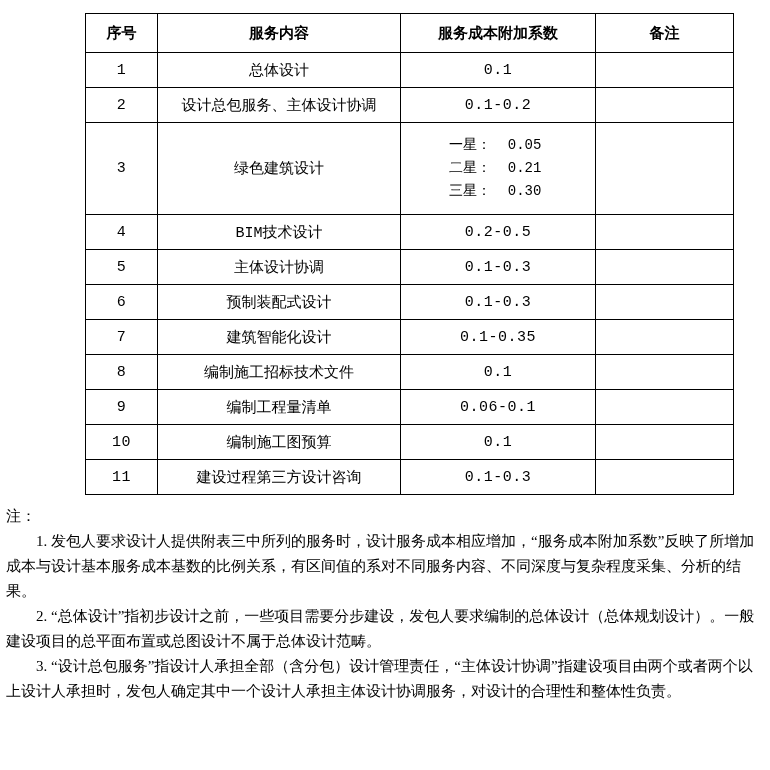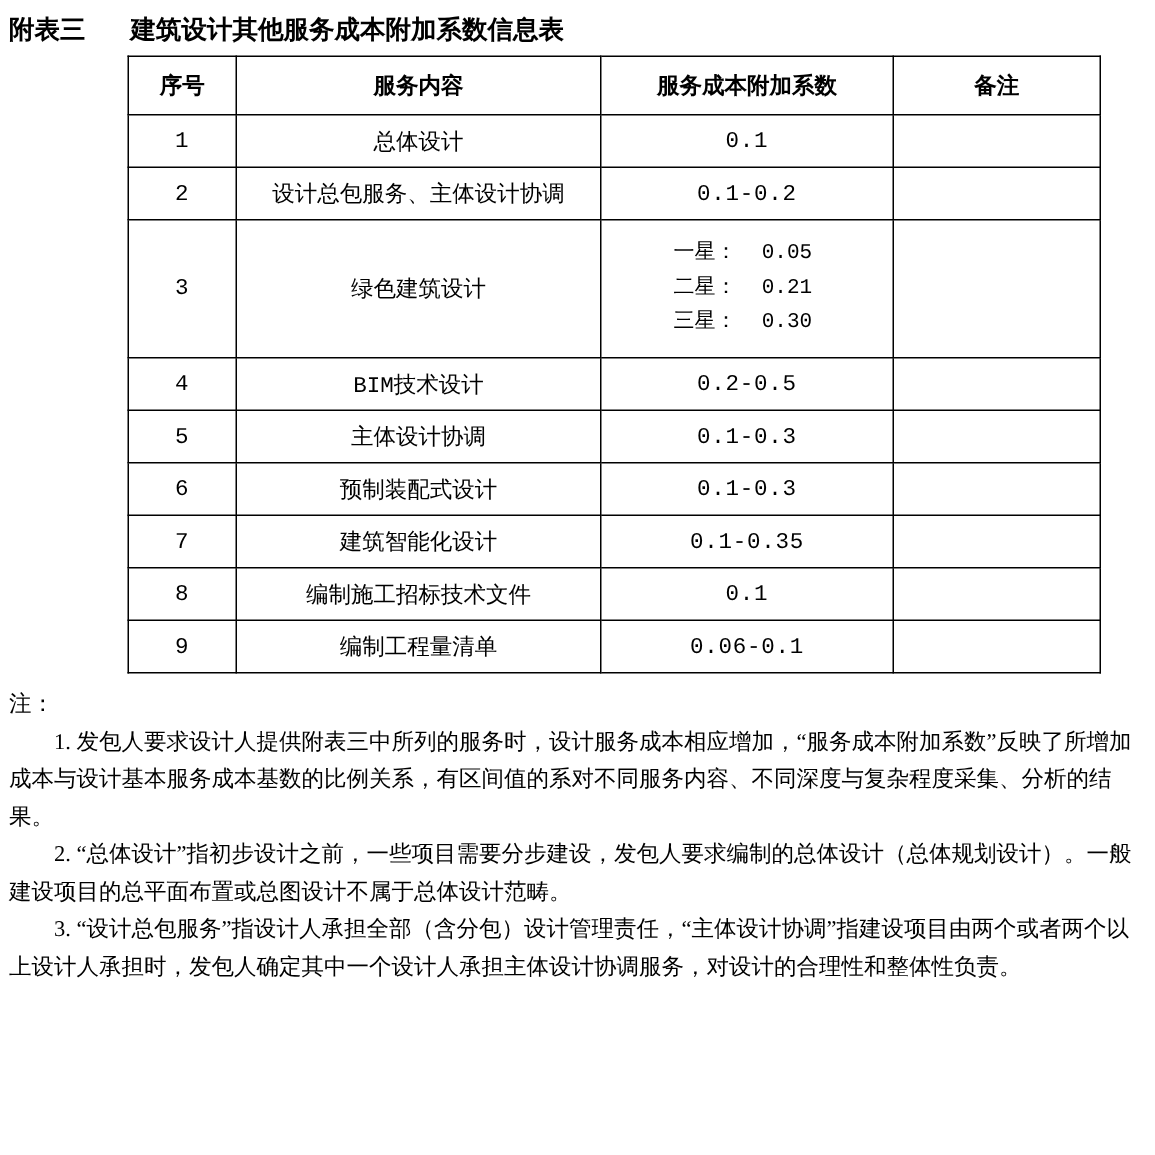--- a/index.html
+++ b/index.html
@@ -68,23 +68,20 @@
   .notes p.note-item {
     margin: 0;
     text-indent: 2em;
   }
 </style>
 </head>
 <body>
 
 <div class="page">
 
-  <div class="doc-title">
-    <span>附表三</span><span class="title-gap"></span><span>建筑设计其他服务成本附加系数信息表</span>
-  </div>
 
   <table class="coef-table">
     <colgroup>
       <col class="c-no">
         <col class="c-svc">
         <col class="c-coef">
         <col class="c-rmk">
     </colgroup>
     <thead>
       <tr>
@@ -146,20 +143,32 @@
         <td>编制施工招标技术文件</td>
         <td class="num">0.1</td>
         <td></td>
       </tr>
       <tr>
         <td class="num">9</td>
         <td>编制工程量清单</td>
         <td class="num">0.06-0.1</td>
         <td></td>
       </tr>
+      <tr>
+        <td class="num">10</td>
+        <td>编制施工图预算</td>
+        <td class="num">0.1</td>
+        <td></td>
+      </tr>
+      <tr>
+        <td class="num">11</td>
+        <td>建设过程第三方设计咨询</td>
+        <td class="num">0.1-0.3</td>
+        <td></td>
+      </tr>
     </tbody>
   </table>
 
   <div class="notes">
     <p class="note-label">注：</p>
     <p class="note-item">1. 发包人要求设计人提供附表三中所列的服务时，设计服务成本相应增加，“服务成本附加系数”反映了所增加成本与设计基本服务成本基数的比例关系，有区间值的系对不同服务内容、不同深度与复杂程度采集、分析的结果。</p>
     <p class="note-item">2. “总体设计”指初步设计之前，一些项目需要分步建设，发包人要求编制的总体设计（总体规划设计）。一般建设项目的总平面布置或总图设计不属于总体设计范畴。</p>
     <p class="note-item">3. “设计总包服务”指设计人承担全部（含分包）设计管理责任，“主体设计协调”指建设项目由两个或者两个以上设计人承担时，发包人确定其中一个设计人承担主体设计协调服务，对设计的合理性和整体性负责。</p>
   </div>
 

